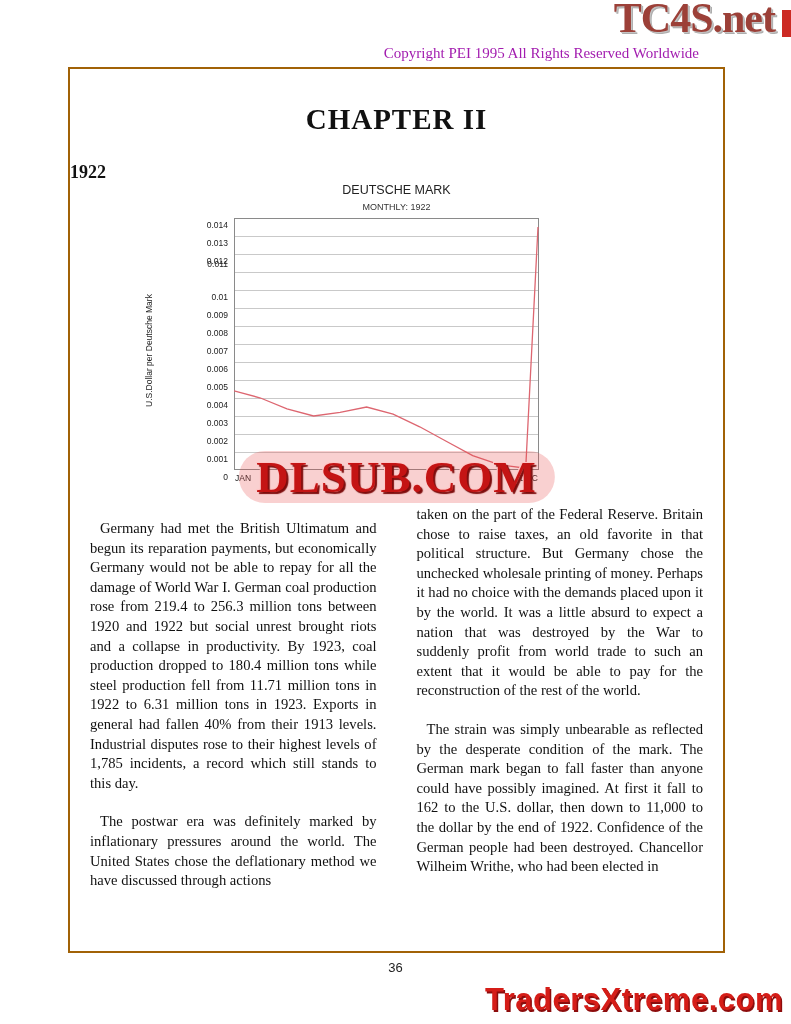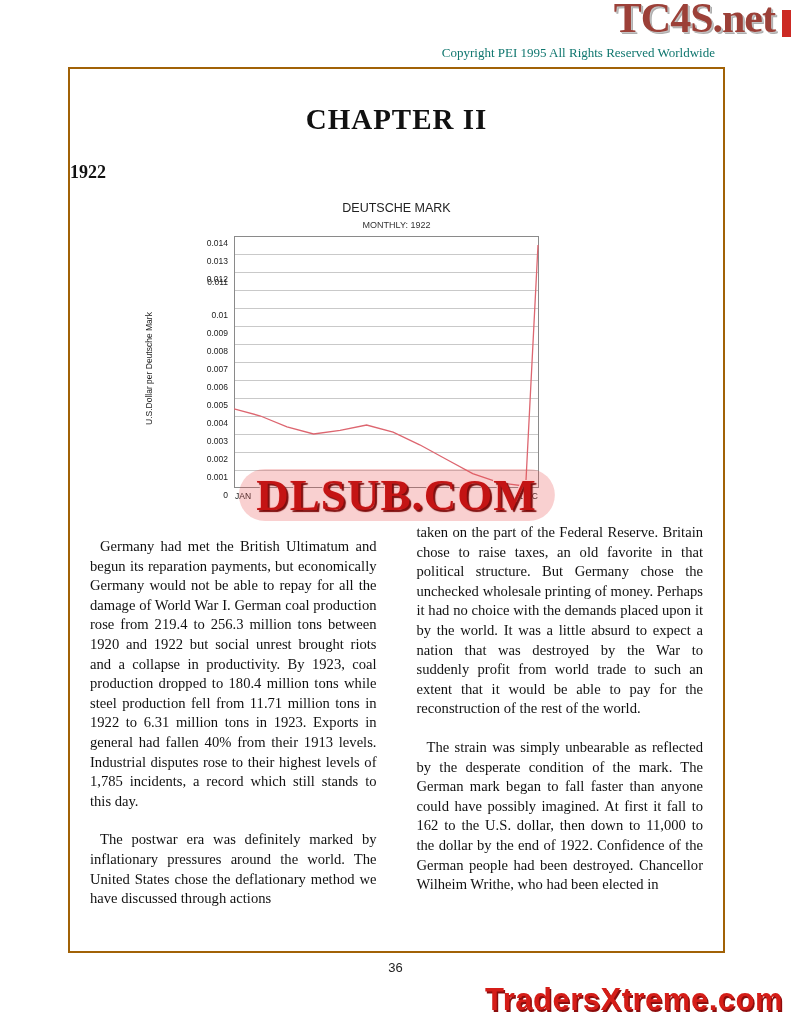--- a/index.html
+++ b/index.html
@@ -4,31 +4,31 @@
 <style>
   html, body { margin:0; padding:0; background:#ffffff; }
   .page { position:relative; width:791px; height:1024px; background:#ffffff;
           font-family:"Liberation Serif", serif; color:#111; overflow:hidden; }
 
   
   .site-logo { position:absolute; top:-6px; right:16px; font-family:"Liberation Serif", serif;
                font-weight:bold; font-size:42px; letter-spacing:-1px; color:#9c4038;
                text-shadow:1px 1px 0 #c4c4c4, 2px 2px 0 #adadad; }
   .logo-accent { position:absolute; top:10px; right:0; width:9px; height:27px; background:#cc2a24; }
-  .copyright { position:absolute; top:45px; right:76px; font-size:13px; color:#0f766e; }
+  .copyright { position:absolute; top:45px; right:92px; font-size:15px; color:#a21caf; }
 
   
   .main-box { position:absolute; left:68px; top:67px; width:653px; height:882px;
               border:2px solid #a16207; background:#fff; overflow:hidden; }
 
   .chapter-title { margin-top:34px; text-align:center; font-size:29px; font-weight:bold; letter-spacing:1px; }
   .year-title { margin-top:26px; text-align:left; font-size:18px; font-weight:bold; }
 
   
-  .chart-wrap { position:relative; margin-top:18px; }
+  .chart-wrap { position:relative; margin-top:0; }
   .chart-title { text-align:center; font-family:"Liberation Sans", sans-serif; font-size:12.5px; color:#222; }
   .chart-subtitle { text-align:center; font-family:"Liberation Sans", sans-serif; font-size:9px; color:#333; margin-top:5px; }
   .chart-body { display:flex; margin-left:72px; margin-top:6px; align-items:center; }
   .y-axis-title { width:14px; height:252px; display:flex; align-items:center; justify-content:center;
                   writing-mode:vertical-rl; transform:rotate(180deg);
                   font-family:"Liberation Sans", sans-serif; font-size:8.5px; color:#222; margin-right:40px; }
   .y-ticks { position:relative; width:38px; height:252px; }
   .y-tick { position:absolute; right:6px; font-family:"Liberation Sans", sans-serif; font-size:8.5px;
             line-height:9px; color:#222; }
   .plot-col { display:flex; flex-direction:column; }

